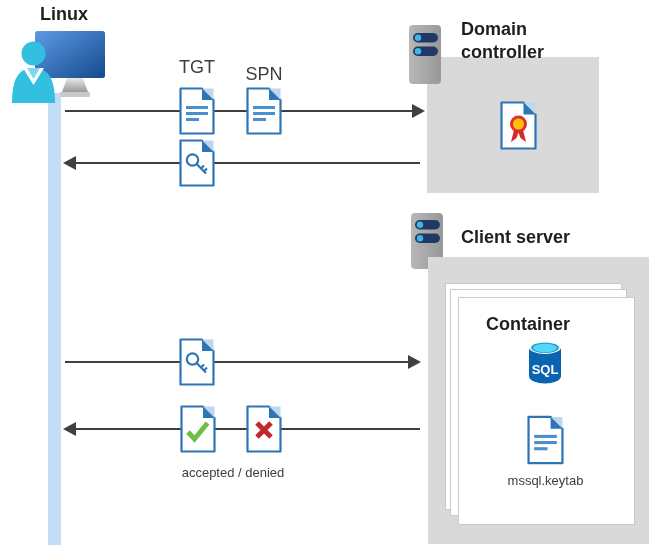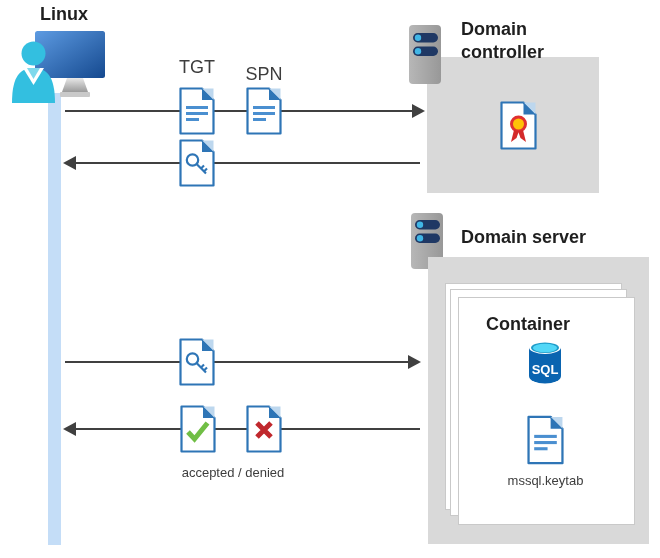--- a/index.html
+++ b/index.html
@@ -122,21 +122,21 @@
           <stop offset="1" stop-color="#989898"></stop>
       </linearGradient>
     </defs>
     <rect x="1" y="1" width="32" height="56" rx="4" fill="url(#gs2)"></rect>
     <rect x="5" y="8" width="25" height="9.5" rx="4.7" fill="#1f3864"></rect>
     <circle cx="10" cy="12.7" r="3.2" fill="#41b6e6"></circle>
     <rect x="5" y="21.5" width="25" height="9.5" rx="4.7" fill="#1f3864"></rect>
     <circle cx="10" cy="26.2" r="3.2" fill="#41b6e6"></circle>
   </svg>
 
-  <div class="abs title" style="left:461px;top:226px;width:180px;">Domain server</div>
+  <div class="abs title" style="left:461px;top:226px;width:180px;">Client server</div>
 
   <div class="abs gray-box" style="left:428px;top:257px;width:221px;height:287px;"></div>
 
   <div class="abs card" style="left:445px;top:283px;width:175px;height:225px;"></div>
   <div class="abs card" style="left:450px;top:289px;width:175px;height:225px;"></div>
   <div class="abs card" style="left:458px;top:297px;width:175px;height:226px;"></div>
 
   <div class="abs title center" style="left:458px;top:313px;width:140px;">Container</div>
 
   <svg class="abs" style="left:527px;top:340px;" width="36" height="46" viewBox="0 0 36 46">

